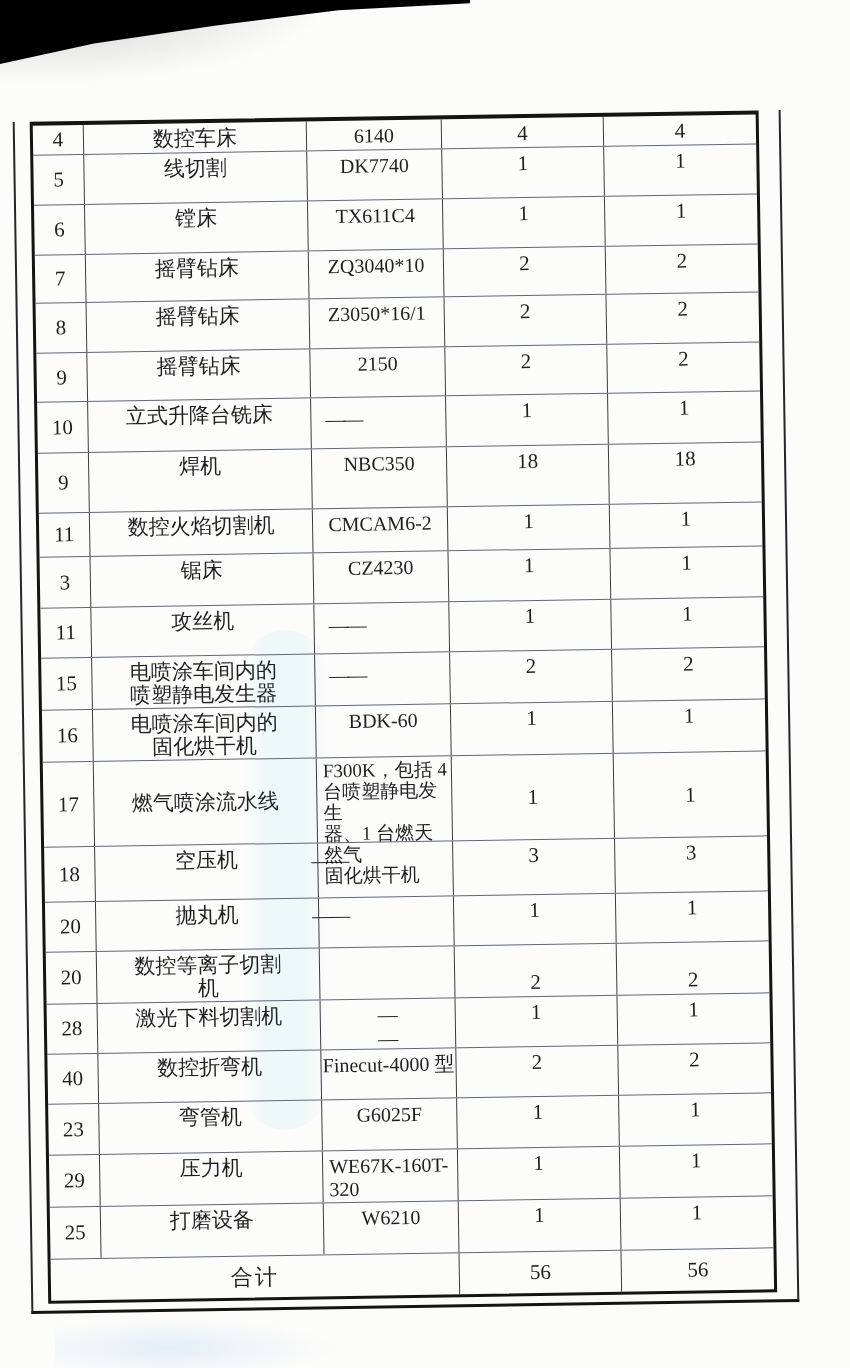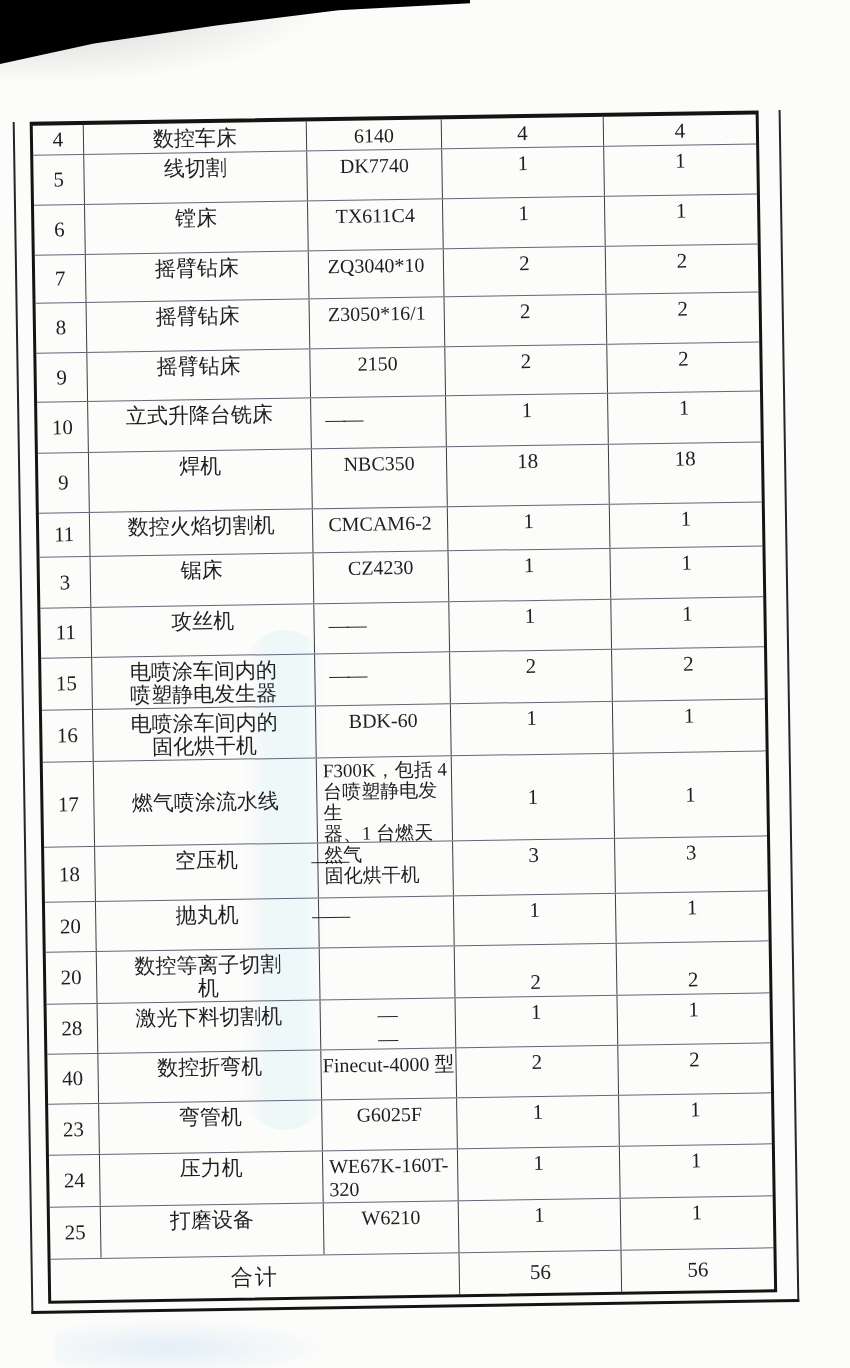--- a/index.html
+++ b/index.html
@@ -226,21 +226,21 @@
             <div class="cell c-q2 qty last">2</div>
           </div>
           <div class="trow" style="height: 51px;">
             <div class="cell c-num num">23</div>
             <div class="cell c-name name">弯管机</div>
             <div class="cell c-model model">G6025F</div>
             <div class="cell c-q1 qty">1</div>
             <div class="cell c-q2 qty last">1</div>
           </div>
           <div class="trow" style="height: 52px;">
-            <div class="cell c-num num">24</div>
+            <div class="cell c-num num">29</div>
             <div class="cell c-name name">压力机</div>
             <div class="cell c-model model mleft">WE67K-160T-
 320</div>
             <div class="cell c-q1 qty">1</div>
             <div class="cell c-q2 qty last">1</div>
           </div>
           <div class="trow" style="height: 52px;">
             <div class="cell c-num num">25</div>
             <div class="cell c-name name">打磨设备</div>
             <div class="cell c-model model">W6210</div>

